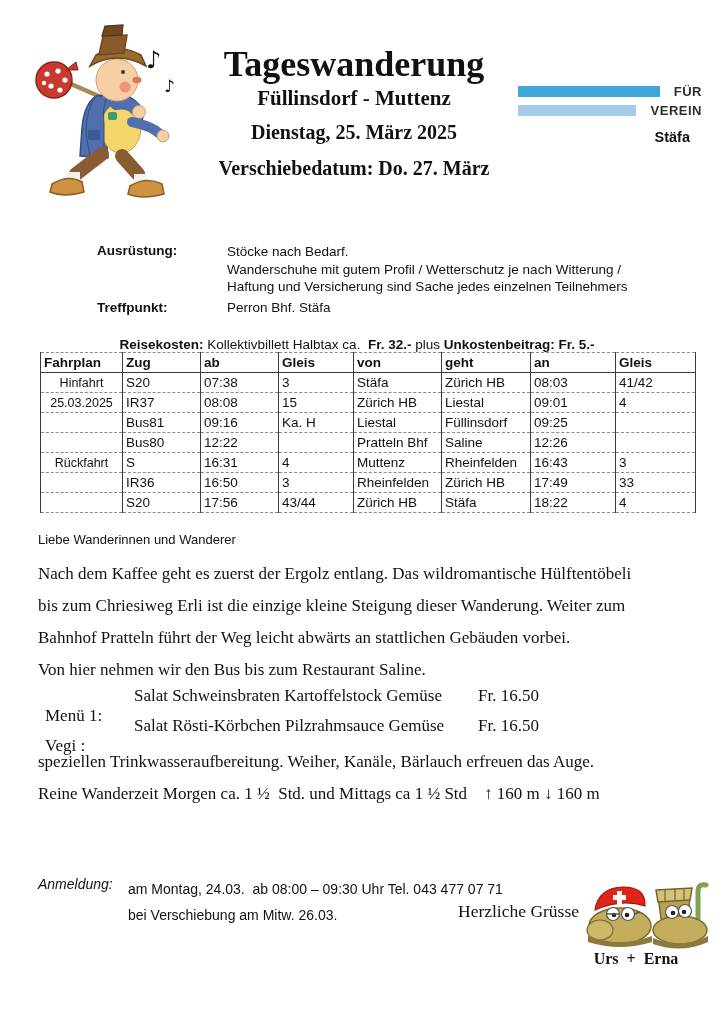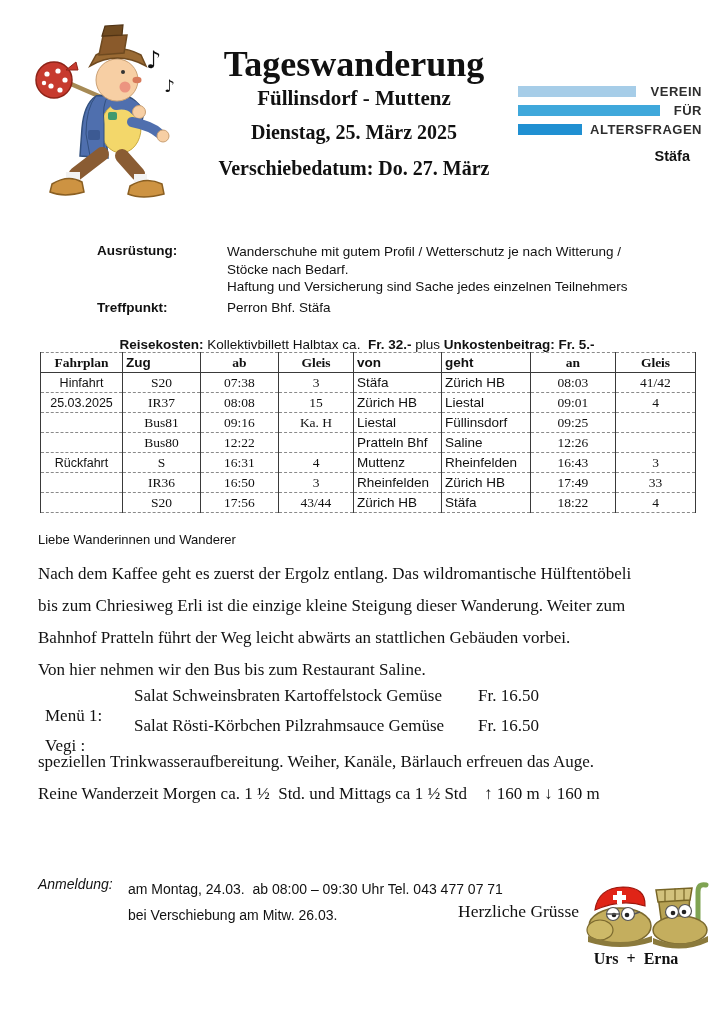--- a/index.html
+++ b/index.html
@@ -43,21 +43,21 @@
   
   .timetable { position:absolute; left:40px; top:352px; border-collapse:collapse;
                font-family:"Liberation Sans", sans-serif; font-size:13.5px; table-layout:fixed; }
   .timetable th, .timetable td {
     height:19px; padding:0 3px; white-space:nowrap; overflow:hidden;
     border-top:1px dashed #8a8a8a; border-bottom:1px dashed #8a8a8a;
     border-left:1px solid #3a3a3a; border-right:1px solid #3a3a3a;
     font-weight:normal;
   }
   .timetable th { font-weight:bold; border-bottom:1px solid #3a3a3a; }
-  .ac { text-align:center;font-family:Liberation Serif, serif; } .al { text-align:left; }
+  .ac { text-align:left; } .al { text-align:left; }
   .fp { font-weight:bold; font-size:12.5px; text-align:center; }
 
   
   .letter { position:absolute; left:38px; top:531px; width:668px; }
   .greeting { font-size:13px; line-height:18px; margin-bottom:9px; }
   .para div { font-size:17px; line-height:32px; }
   .menu-row { position:relative; height:30px; font-size:17px; }
   .m-label { position:absolute; left:7px;margin-top:20px; }
   .m-dish  { position:absolute; left:96px; }
   .m-price { position:absolute; left:440px; }
@@ -129,41 +129,37 @@
 
   <div class="title-block">
     <div class="title">Tageswanderung</div>
     <div class="subtitle">Füllinsdorf - Muttenz</div>
     <div class="date-line">Dienstag, 25. März 2025</div>
     <div class="alt-line">Verschiebedatum: Do. 27. März</div>
   </div>
 
   <div class="logo">
     <div class="logo-row">
+      <span class="logo-bar bar2" style="background: rgb(63, 168, 219);"></span>
+      <span class="logo-label">FÜR</span>
+    </div>
+    <div class="logo-row">
       <span class="logo-bar bar1" style="background: rgb(166, 205, 232);"></span>
       <span class="logo-label">VEREIN</span>
-    </div>
-    <div class="logo-row">
-      <span class="logo-bar bar2" style="background: rgb(63, 168, 219);"></span>
-      <span class="logo-label">FÜR</span>
-    </div>
-    <div class="logo-row">
-      <span class="logo-bar bar3" style="background: rgb(32, 144, 210);"></span>
-      <span class="logo-label">ALTERSFRAGEN</span>
     </div>
     <div class="logo-place">Stäfa</div>
   </div>
 
 
   <div class="info sans">
     <div class="info-row">
       <div class="info-label">Ausrüstung:</div>
       <div class="info-content">
+        <div>Stöcke nach Bedarf.</div>
         <div>Wanderschuhe mit gutem Profil / Wetterschutz je nach Witterung /</div>
-        <div>Stöcke nach Bedarf.</div>
         <div>Haftung und Versicherung sind Sache jedes einzelnen Teilnehmers</div>
       </div>
     </div>
     <div class="info-row row-treffpunkt">
       <div class="info-label">Treffpunkt:</div>
       <div class="info-content">Perron Bhf. Stäfa</div>
     </div>
     <div class="row-reisekosten pre">
       <span class="b">Reisekosten:</span><span> Kollektivbillett Halbtax ca.  </span><span class="b">Fr. 32.-</span><span> plus </span><span class="b">Unkostenbeitrag: Fr. 5.-</span>
     </div>

